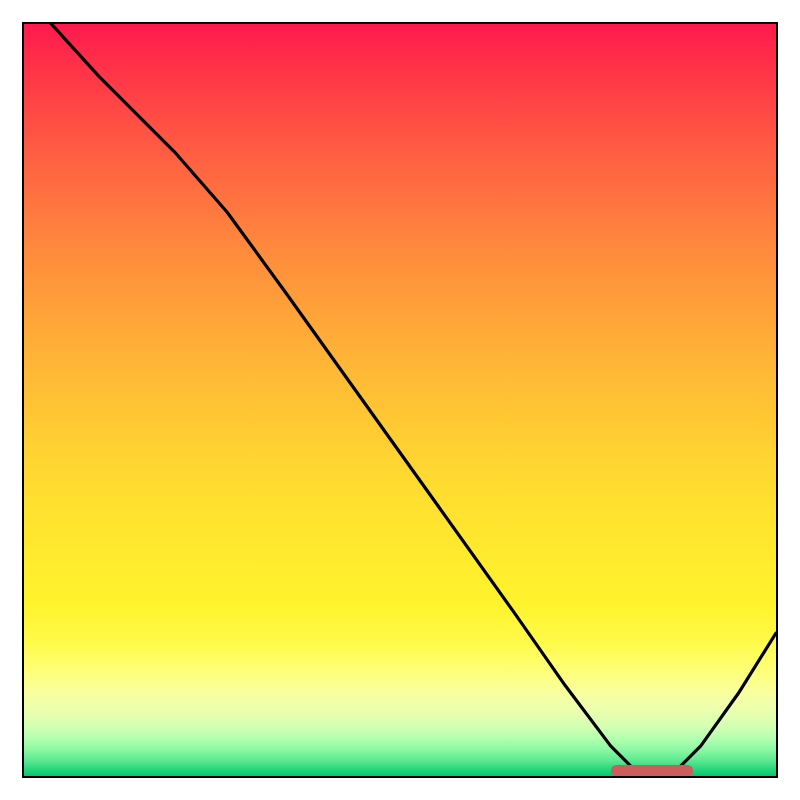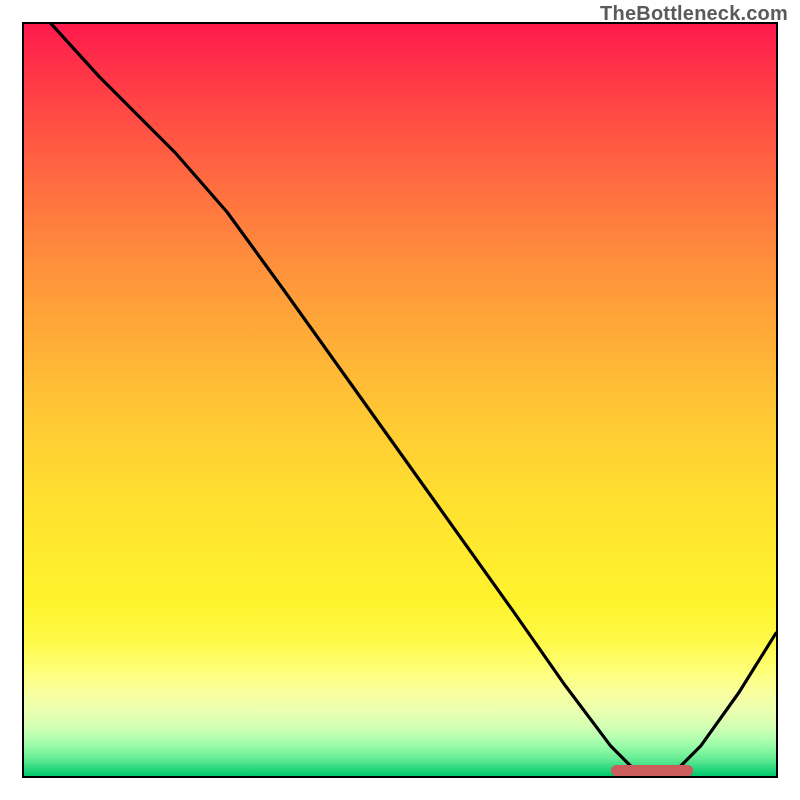--- a/index.html
+++ b/index.html
@@ -72,21 +72,20 @@
     font-size: 20px;
     font-weight: bold;
     color: #5a5a5a;
     letter-spacing: 0.2px;
   }
 </style>
 </head>
 <body>
 
 <div class="container">
-  <div class="watermark">TheBottleneck.com</div>
 
   <div class="plot-area">
     <div class="gradient-bg"></div>
 
     <svg class="curve-svg" viewBox="0 0 752 752" preserveAspectRatio="none">
       <path fill="none" stroke="#000" stroke-width="3.2" stroke-linejoin="round" stroke-linecap="round" d="M0.0 -30.1 L75.2 52.6 L150.4 127.8 L203.0 188.0 L263.2 270.7 L338.4 376.0 L413.6 481.3 L488.8 586.6 L541.4 661.8 L586.6 721.9 L616.6 752.0 L646.7 752.0 L676.8 721.9 L714.4 669.3 L752.0 609.1"></path>
     </svg>
 
     <div class="optimal-marker" style="left: 586.56px; width: 82.72px; top: 741.236px;"></div>
   </div>

